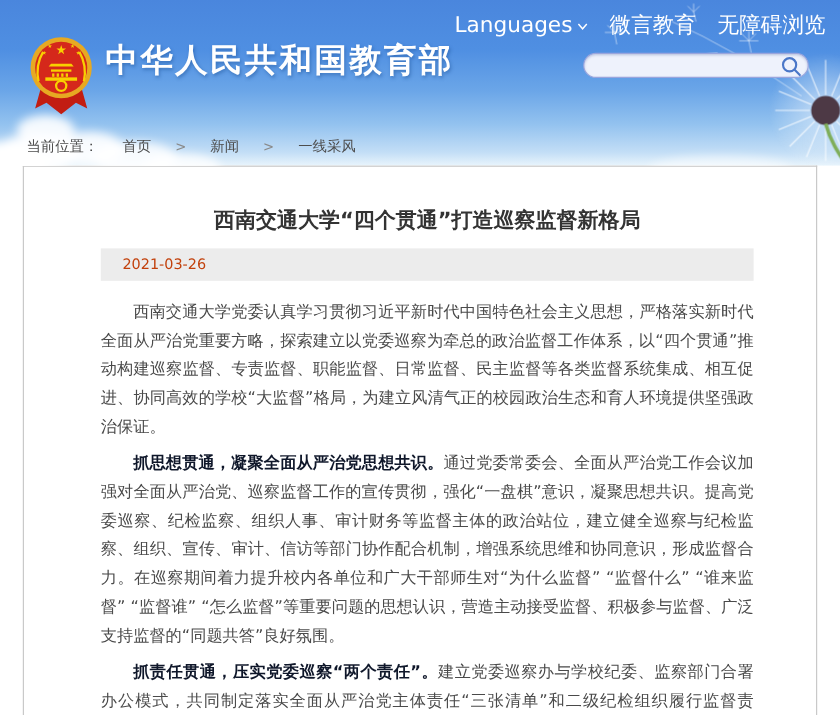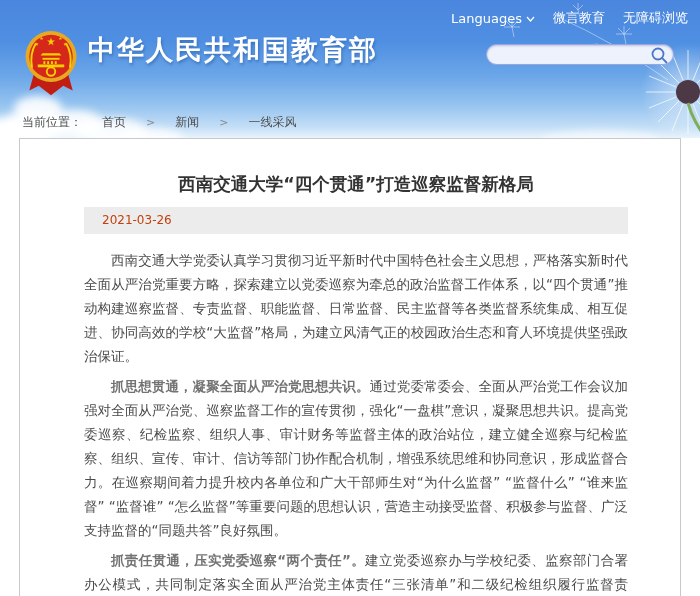--- a/index.html
+++ b/index.html
@@ -11,21 +11,21 @@
   }
   
   .site-header {
     position:relative; width:700px; height:138px;
     background:linear-gradient(180deg,#4a86dd 0%, #4f8fe2 30%, #6ba6e8 55%, #93c2ef 75%, #c3def6 92%, #e8f4fc 100%);
     overflow:hidden;
   }
   .header-decor { position:absolute; left:0; top:0; pointer-events:none; }
   .top-links {
     position:absolute; top:9px; right:12px; display:flex; gap:18px;
-    font-size:13px; color:#ffffff; z-index:5;
+    font-size:18px; color:#ffffff; z-index:5;
   }
   .top-links a { color:#ffffff; text-decoration:none; cursor:pointer; display:flex; align-items:center; gap:4px; }
   .chev { display:inline-block; margin-top:1px; }
   .brand { position:absolute; left:22px; top:30px; display:flex; align-items:flex-start; z-index:4; }
   .emblem { width:58px; height:68px; flex:0 0 auto; }
   .brand-text { margin-left:8px; padding-top:2px; }
   .site-title {
     font-family:Liberation Sans, sans-serif;
     font-size:27px; font-weight:bold; color:#ffffff; letter-spacing:2px;
     text-shadow:1px 2px 3px rgba(20,70,140,.45);
@@ -66,21 +66,21 @@
   .meta-bar {
     height:27px; line-height:27px; background:#ececec;
     font-size:12px; color:#c2410c; padding-left:18px;
     display:flex; align-items:center; gap:16px;
   }
   .article-body {
     margin-top:14px; font-size:13.5px; line-height:24px; color:#4a4a4a;
     text-align:justify; letter-spacing:0;
   }
   .article-body p { text-indent:2em; margin-bottom:6px; }
-  .article-body .lead { font-weight:bold; color:#737373; }
+  .article-body .lead { font-weight:bold; color:#0f172a; }
 </style>
 </head>
 <body>
 
 <div class="page">
 
   <header class="site-header">
 
     <svg class="header-decor" width="700" height="138" viewBox="0 0 700 138">
       <defs>

